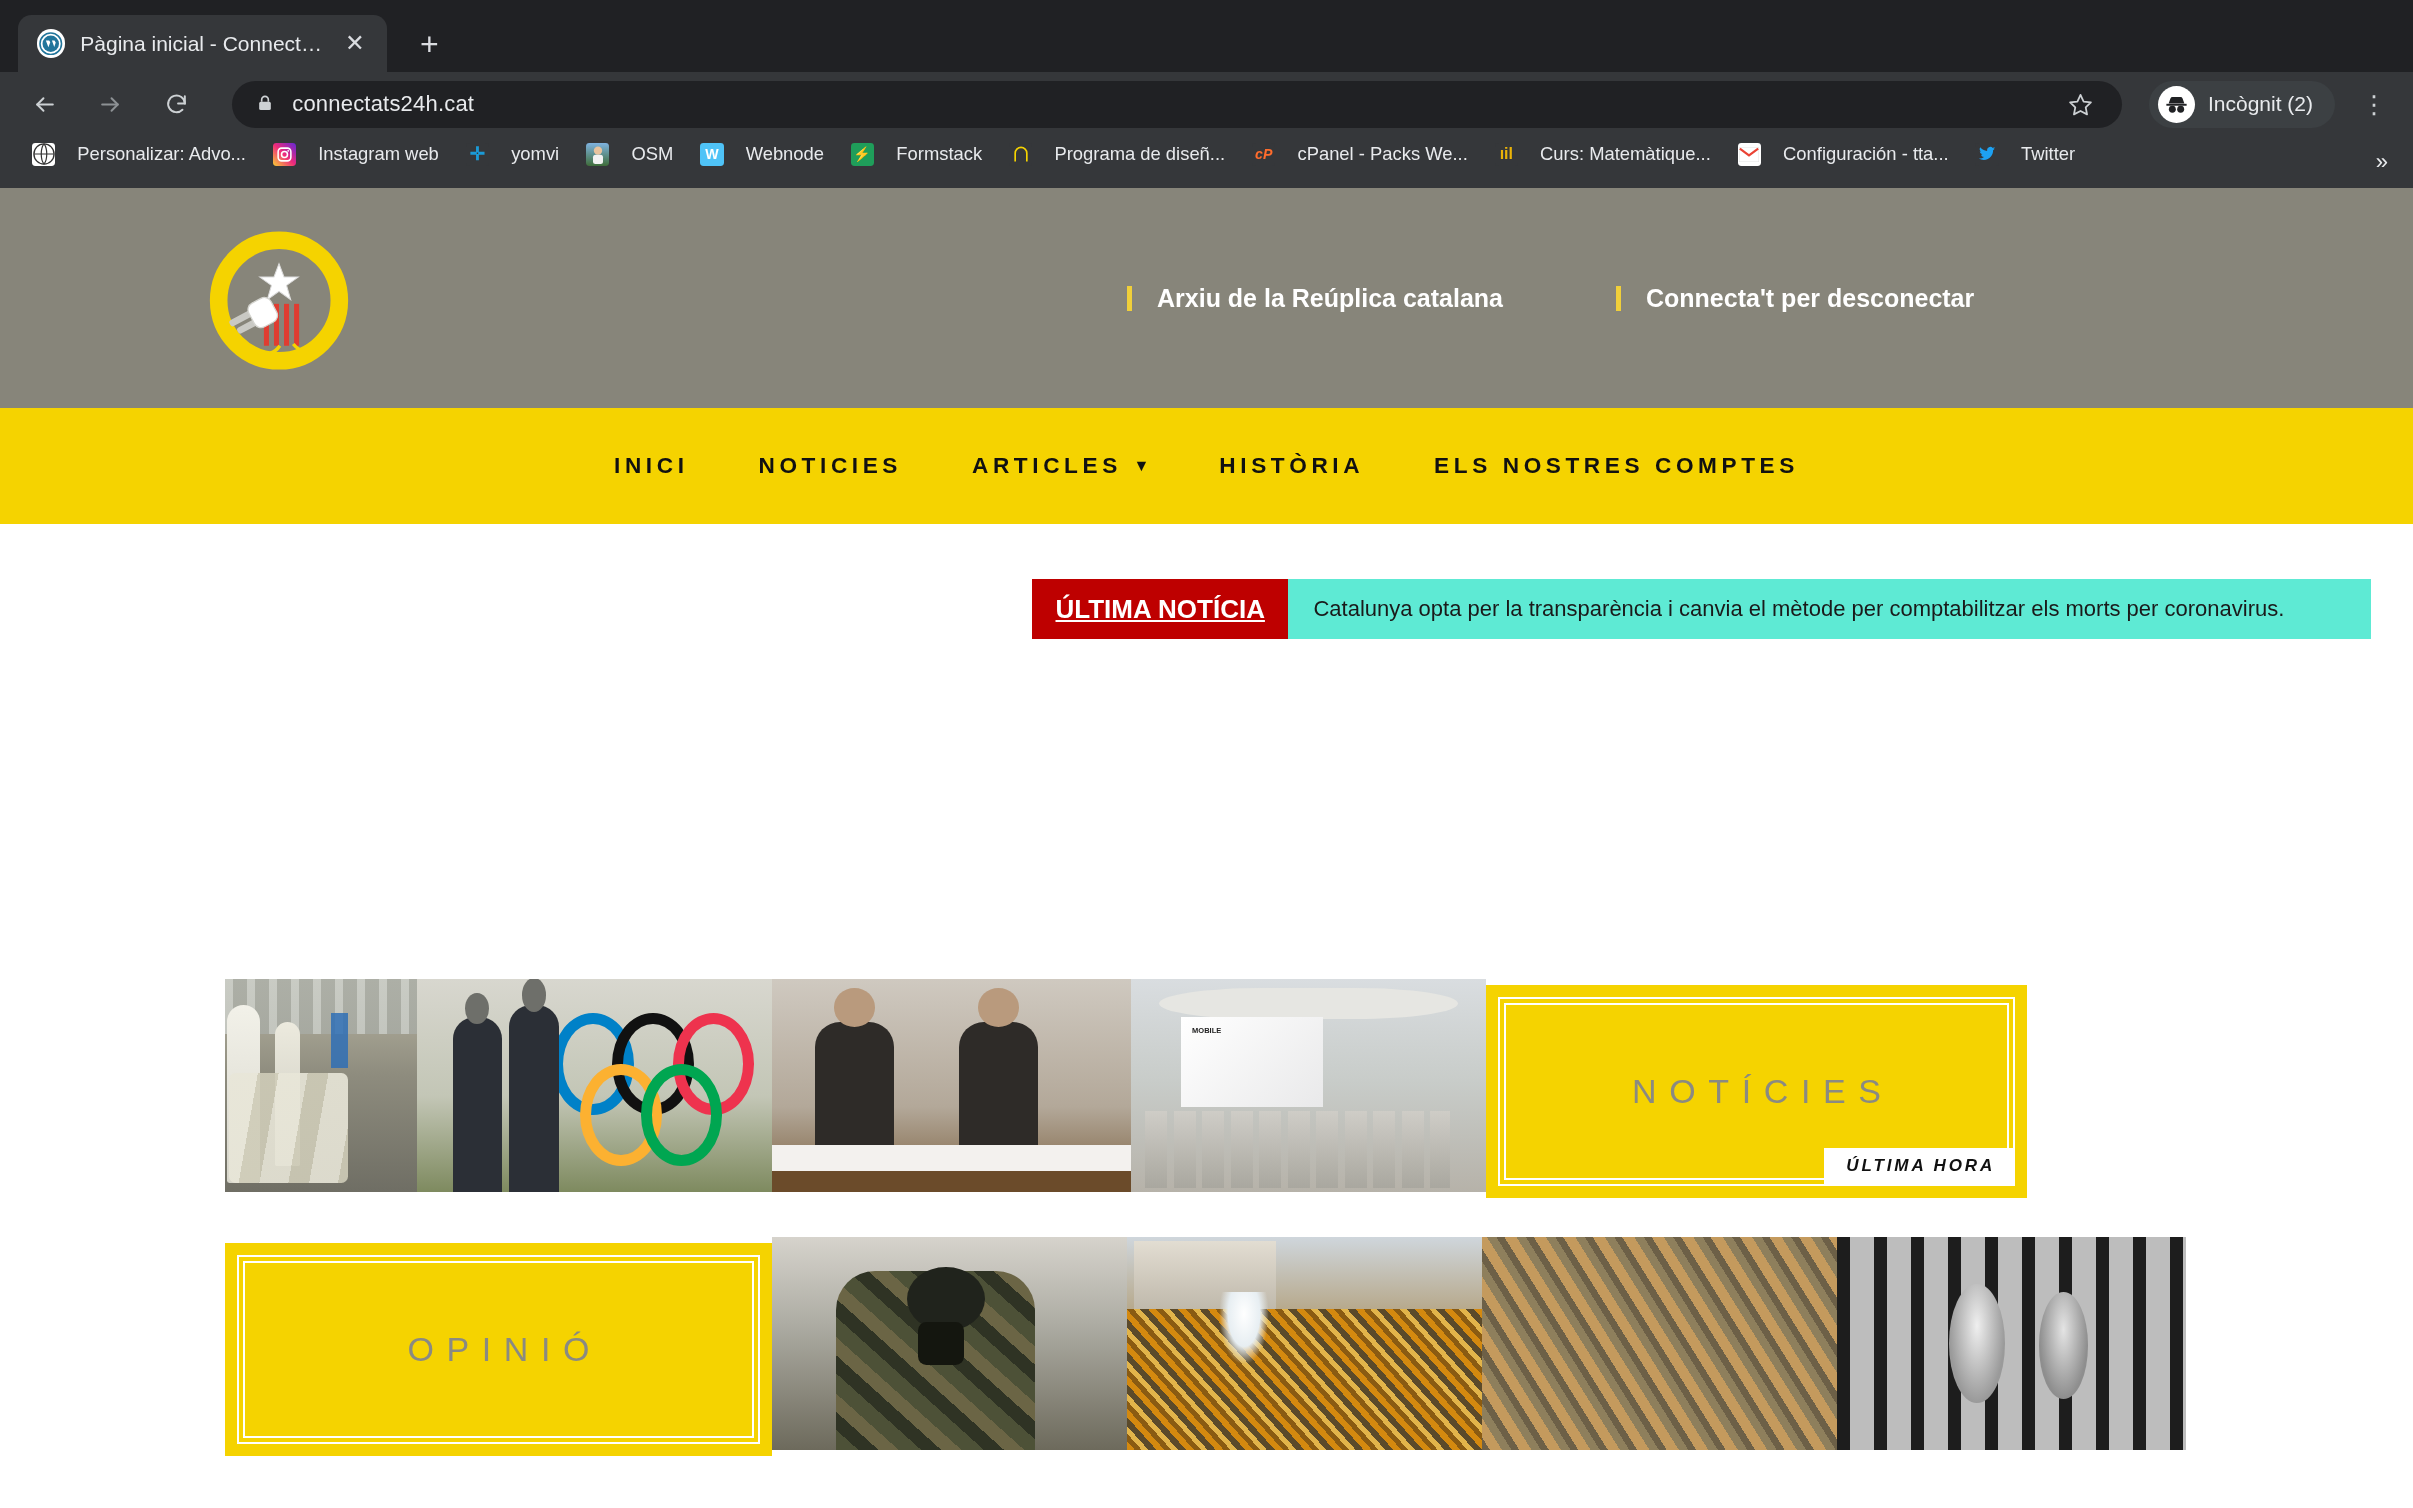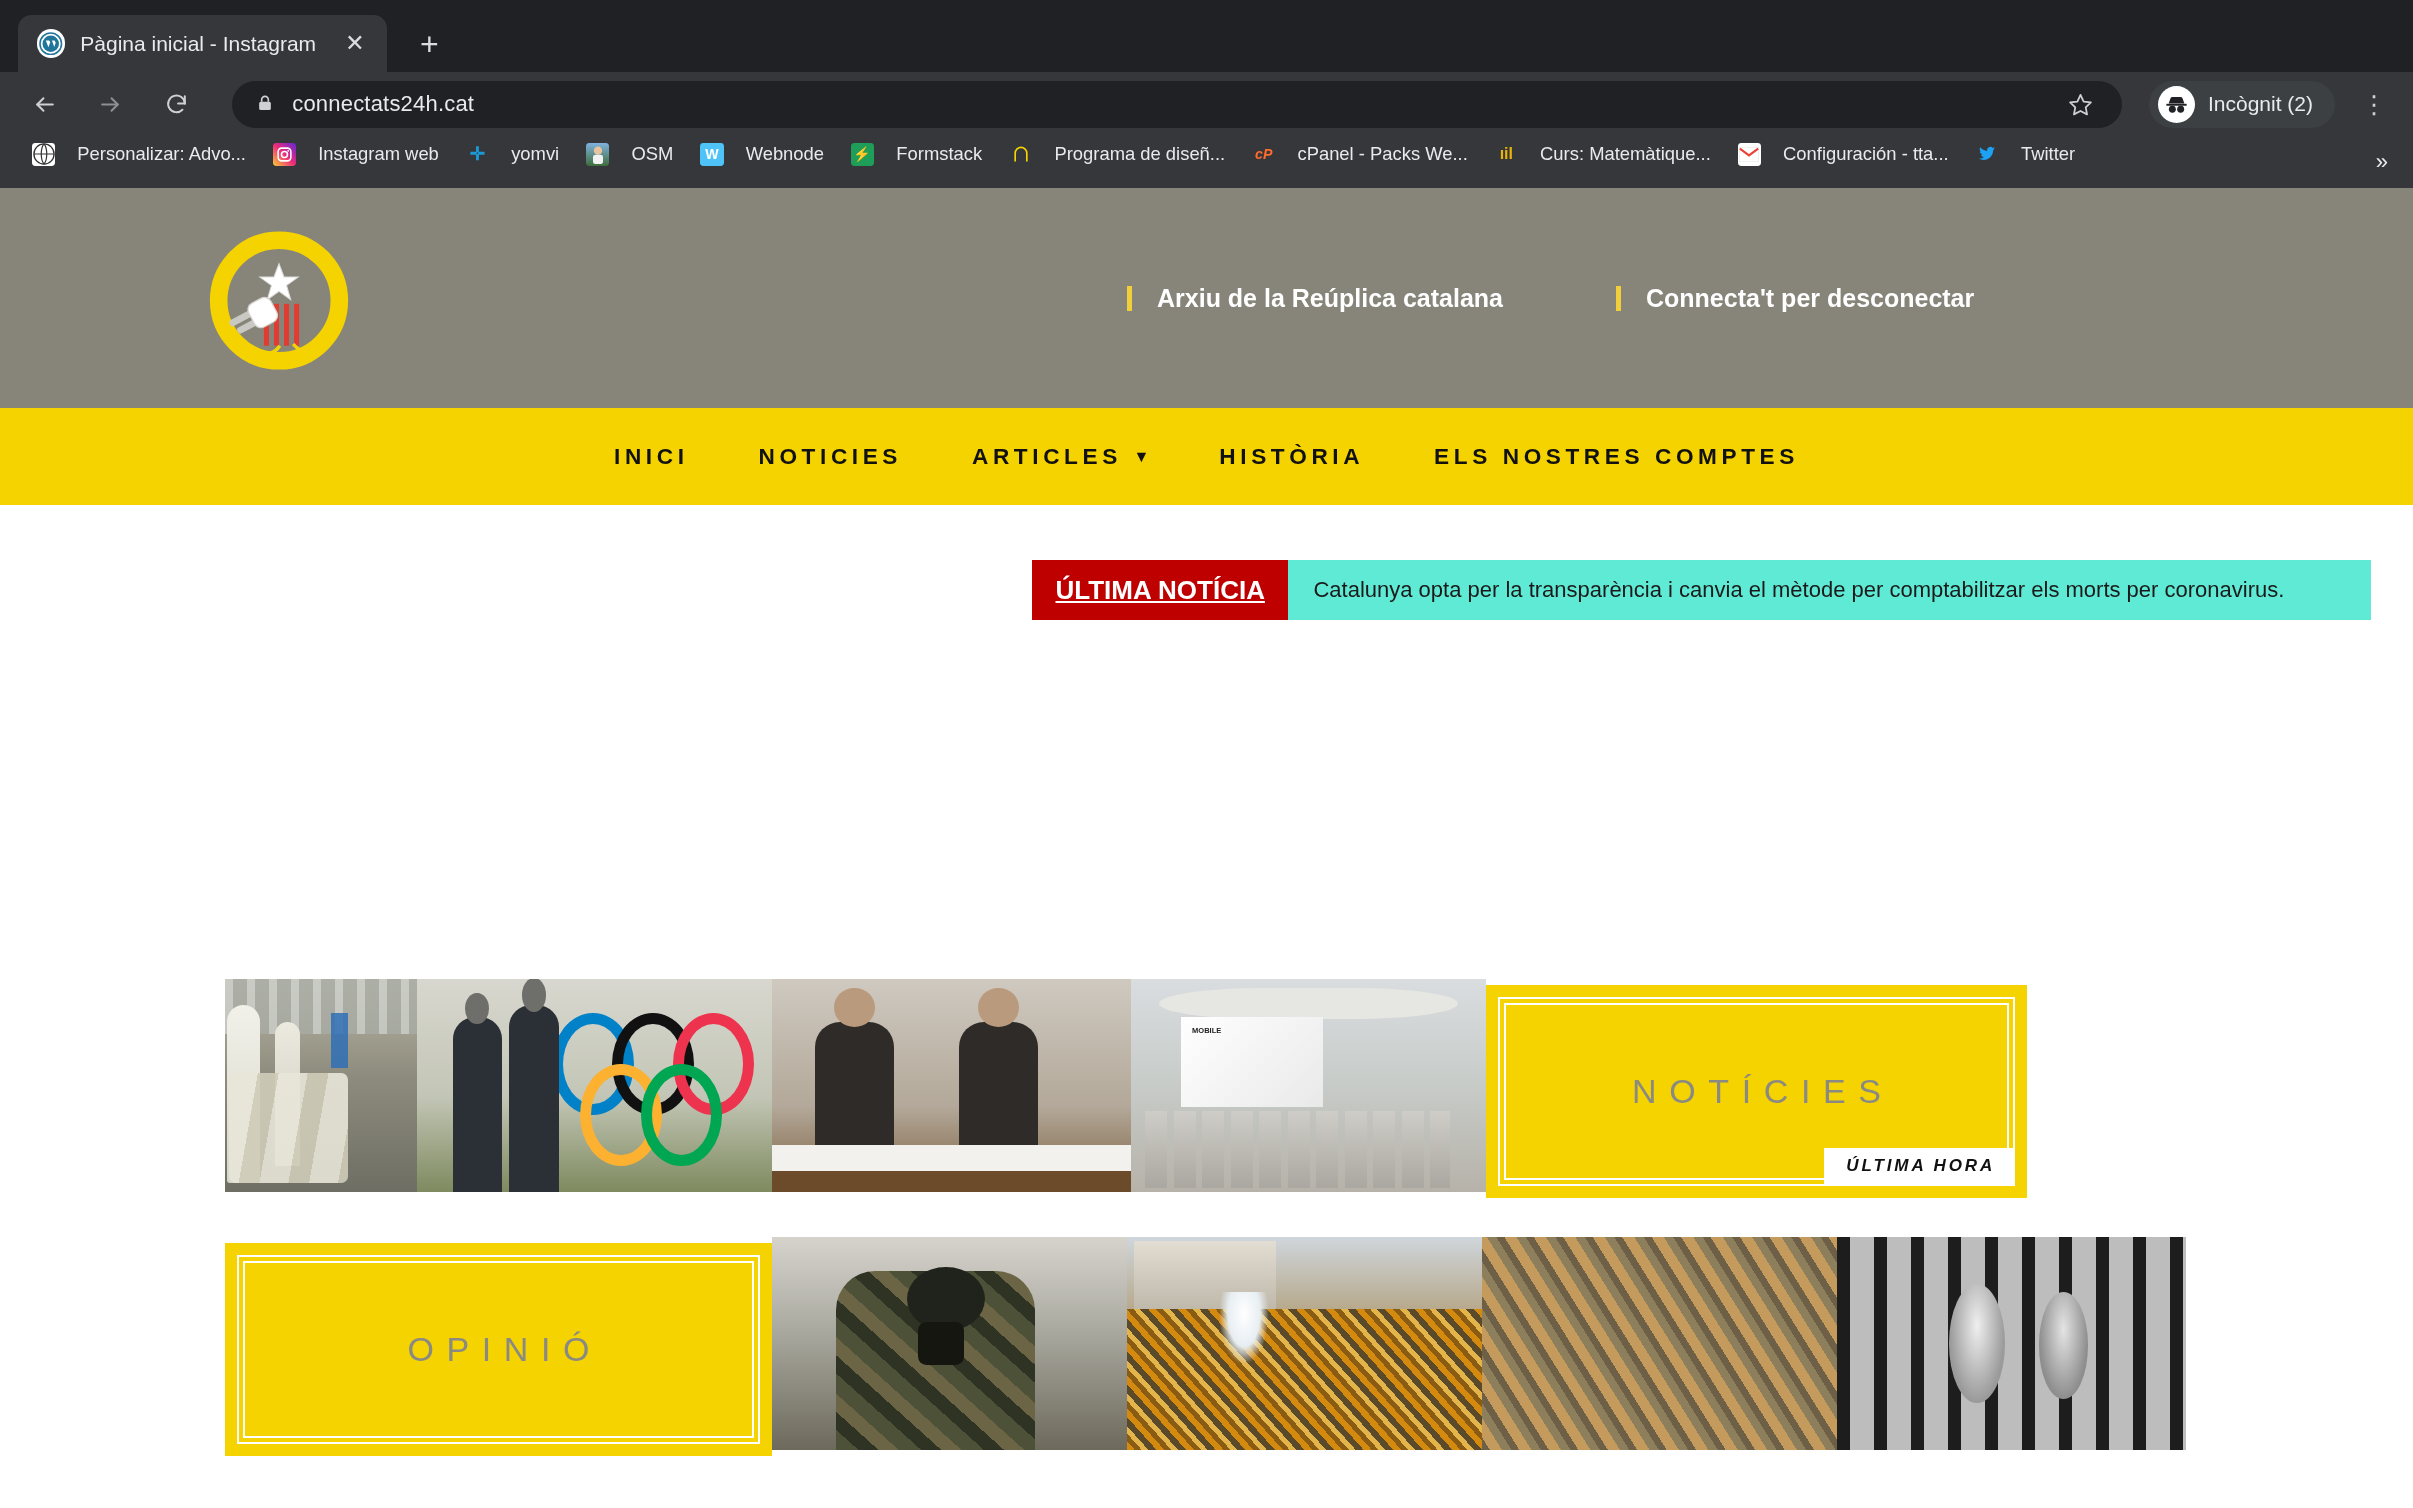--- a/index.html
+++ b/index.html
@@ -162,21 +162,21 @@
     padding-left: 25px;
     color: #ffffff;
     font-size: 25px;
     font-weight: bold;
     white-space: nowrap;
     line-height: 1;
   }
   .tagline.second { margin-left: 113px; }
 
   .navbar {
-    height: 97px;
+    height: 116px;
     background: #F5D300;
     display: flex;
     align-items: center;
     justify-content: center;
     gap: 0;
   }
   .nav-item {
     color: #111111;
     font-size: 22.6px;
     font-weight: bold;
@@ -345,21 +345,21 @@
 
   <div class="tabstrip">
     <div class="tab">
       <span class="tab-favicon">
         <svg width="23.5" height="23.5" viewBox="0 0 24 24">
           <circle cx="12" cy="12" r="11" fill="none" stroke="#21759b" stroke-width="1.6"></circle>
           <circle cx="12" cy="12" r="8.4" fill="#21759b"></circle>
           <path d="M7 8.6l2.6 7 1.9-5.2-1.1-1.8zM13.2 8.6l2.4 6.8 1.5-4.6-1.3-2.2z" fill="#fff"></path>
         </svg>
       </span>
-      <span class="tab-title">Pàgina inicial - Instagram</span>
+      <span class="tab-title">Pàgina inicial - Connectats</span>
       <span class="tab-close">✕</span>
     </div>
     <div class="newtab">+</div>
   </div>
 
   <div class="toolbar">
     <div class="navbtn">
       <svg width="25" height="25" viewBox="0 0 24 24" fill="none" stroke="#cdd1d4" stroke-width="1.9" stroke-linecap="round" stroke-linejoin="round">
         <line x1="20" y1="12" x2="5" y2="12"></line>
           <polyline points="11,18 5,12 11,6"></polyline>

